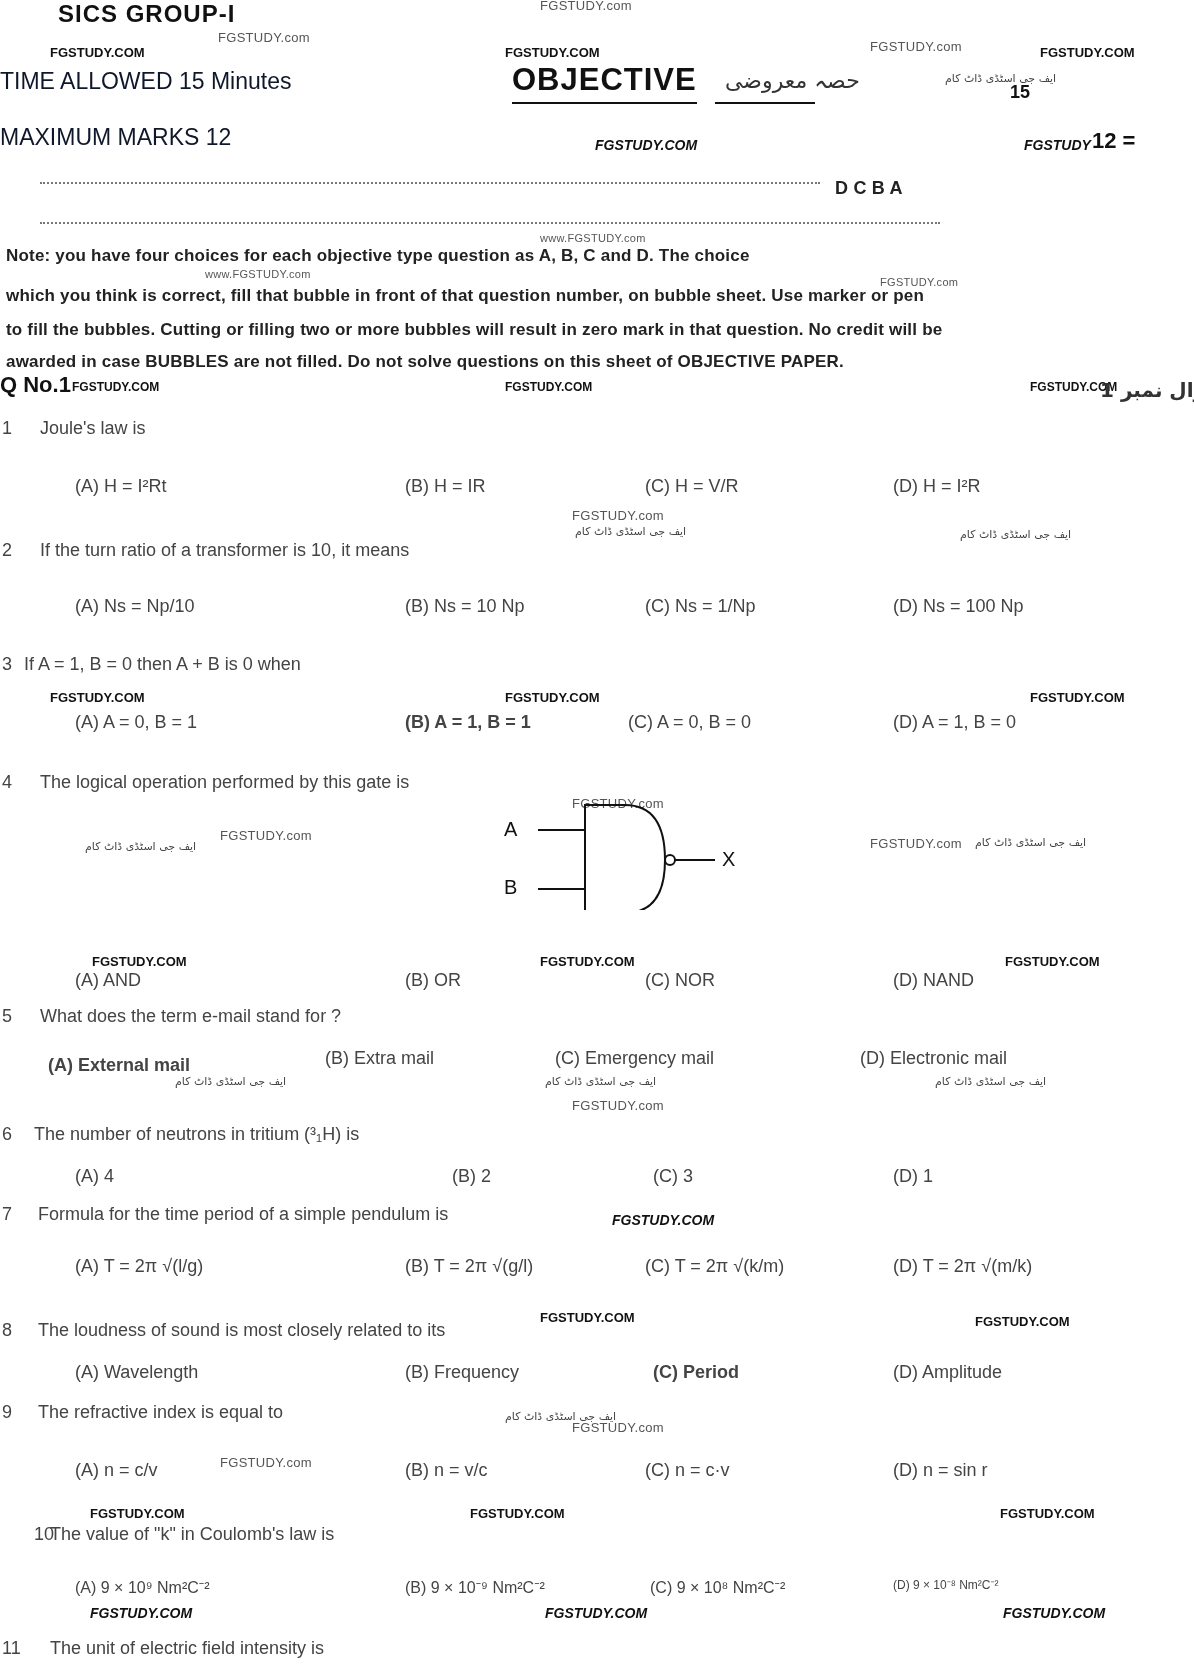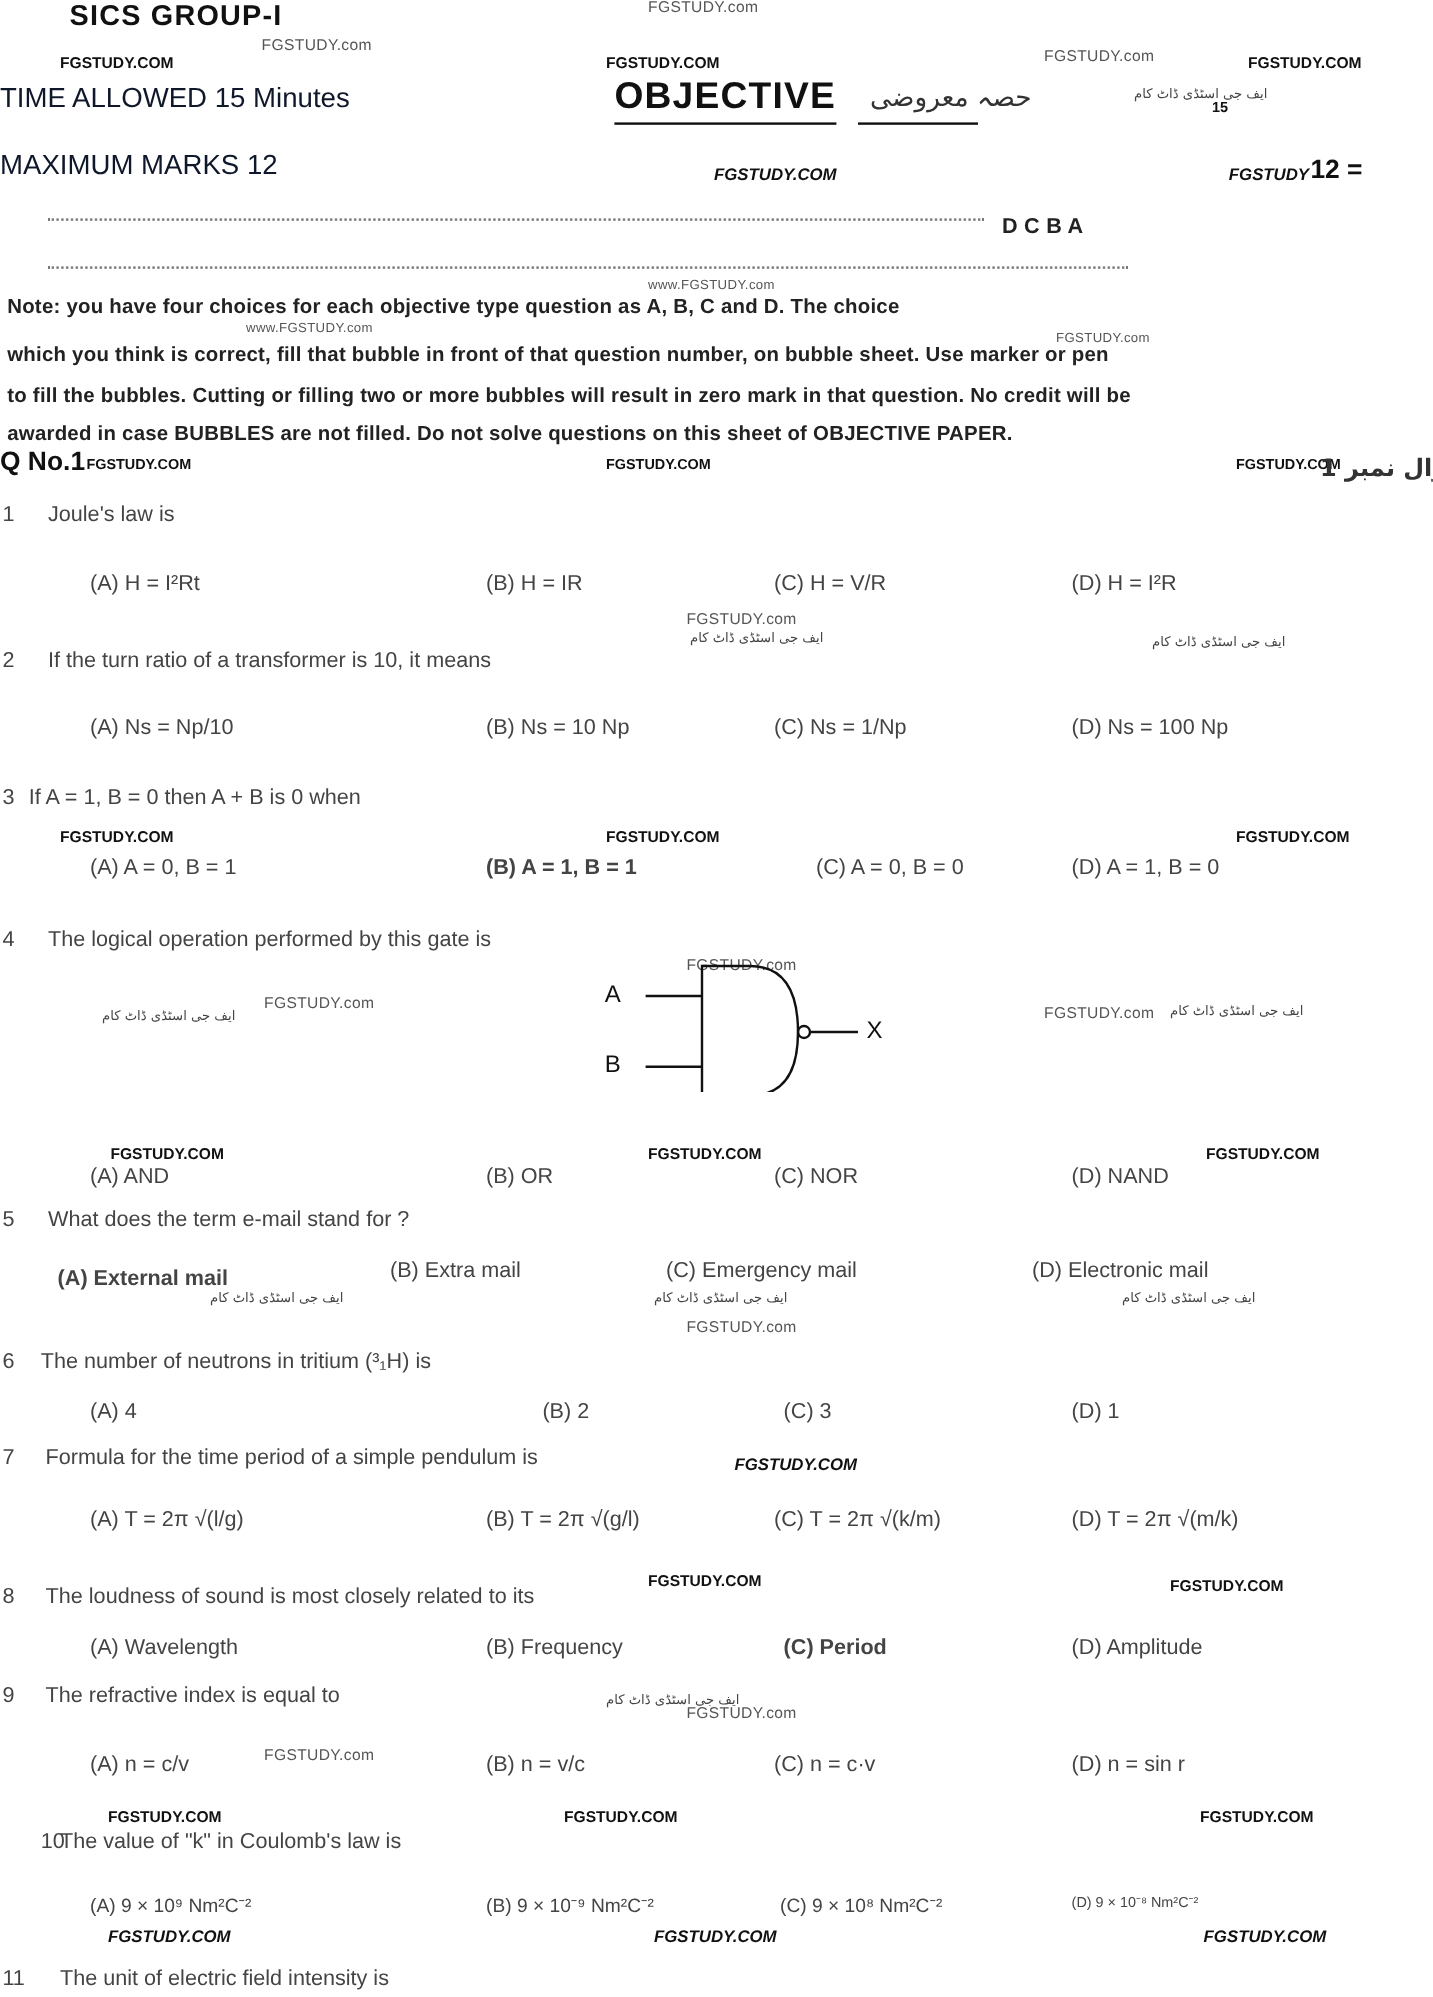--- a/index.html
+++ b/index.html
@@ -36,21 +36,21 @@
 <div class="abs wm-b" style="left:505px;top:45px;">FGSTUDY.COM</div>
 <div class="abs wm grey" style="left:870px;top:39px;">FGSTUDY.com</div>
 <div class="abs wm-b" style="left:1040px;top:45px;">FGSTUDY.COM</div>
 
 <div class="abs hdr-med" style="left:0px;top:68px;">TIME ALLOWED  15 Minutes</div>
 <div class="abs obj" style="left:512px;top:62px;">OBJECTIVE</div>
 <div class="obj-line" style="left:512px;top:102px;width:185px;"></div>
 <div class="abs urdu" style="left:725px;top:68px;font-size:22px;">حصہ معروضی</div>
 <div class="obj-line" style="left:715px;top:102px;width:100px;"></div>
 <div class="abs urdu-sm" style="left:945px;top:72px;">ایف جی اسٹڈی ڈاٹ کام</div>
-<div class="abs" style="left:1010px;top:82px;font-size:12px;font-weight:bold;">15</div>
+<div class="abs" style="left:1010px;top:82px;font-size:18px;font-weight:bold;">15</div>
 
 <div class="abs hdr-med" style="left:0px;top:124px;">MAXIMUM MARKS  12</div>
 <div class="abs wm-bi" style="left:595px;top:137px;">FGSTUDY.COM</div>
 <div class="abs wm-bi" style="left:1024px;top:137px;font-style:italic;">FGSTUDY</div>
 <div class="abs" style="left:1092px;top:128px;font-size:22px;font-weight:bold;">12 =</div>
 
 <div class="abs note" style="left:835px;top:178px;font-size:18px;">D  C  B  A</div>
 <div class="abs" style="left:40px;top:170px;width:780px;height:12px;border-bottom:2px dotted #777;"></div>
 <div class="abs" style="left:40px;top:210px;width:900px;height:12px;border-bottom:2px dotted #777;"></div>
 <div class="abs wm grey" style="left:540px;top:232px;font-size:11px;">www.FGSTUDY.com</div>
@@ -85,21 +85,21 @@
 <div class="abs opt" style="left:645px;top:596px;">(C)  Ns = 1/Np</div>
 <div class="abs opt" style="left:893px;top:596px;">(D)  Ns = 100 Np</div>
 
 <div class="abs qnum" style="left:2px;top:654px;">3</div>
 <div class="abs q" style="left:24px;top:654px;">If A = 1, B = 0 then A + B is 0 when</div>
 <div class="abs wm-b" style="left:50px;top:690px;">FGSTUDY.COM</div>
 <div class="abs wm-b" style="left:505px;top:690px;">FGSTUDY.COM</div>
 <div class="abs wm-b" style="left:1030px;top:690px;">FGSTUDY.COM</div>
 <div class="abs opt" style="left:75px;top:712px;">(A)  A = 0, B = 1</div>
 <div class="abs opt" style="left:405px;top:712px;font-weight:bold;">(B)  A = 1, B = 1</div>
-<div class="abs opt" style="left:680px;top:712px;">(C)  A = 0, B = 0</div>
+<div class="abs opt" style="left:628px;top:712px;">(C)  A = 0, B = 0</div>
 <div class="abs opt" style="left:893px;top:712px;">(D)  A = 1, B = 0</div>
 
 <div class="abs qnum" style="left:2px;top:772px;">4</div>
 <div class="abs q" style="left:40px;top:772px;">The logical operation performed by this gate is</div>
 <div class="abs wm grey" style="left:572px;top:796px;">FGSTUDY.com</div>
 <div class="abs urdu-sm" style="left:85px;top:840px;">ایف جی اسٹڈی ڈاٹ کام</div>
 <div class="abs wm grey" style="left:220px;top:828px;">FGSTUDY.com</div>
 <div class="abs wm grey" style="left:870px;top:836px;">FGSTUDY.com</div>
 <div class="abs urdu-sm" style="left:975px;top:836px;">ایف جی اسٹڈی ڈاٹ کام</div>
 

